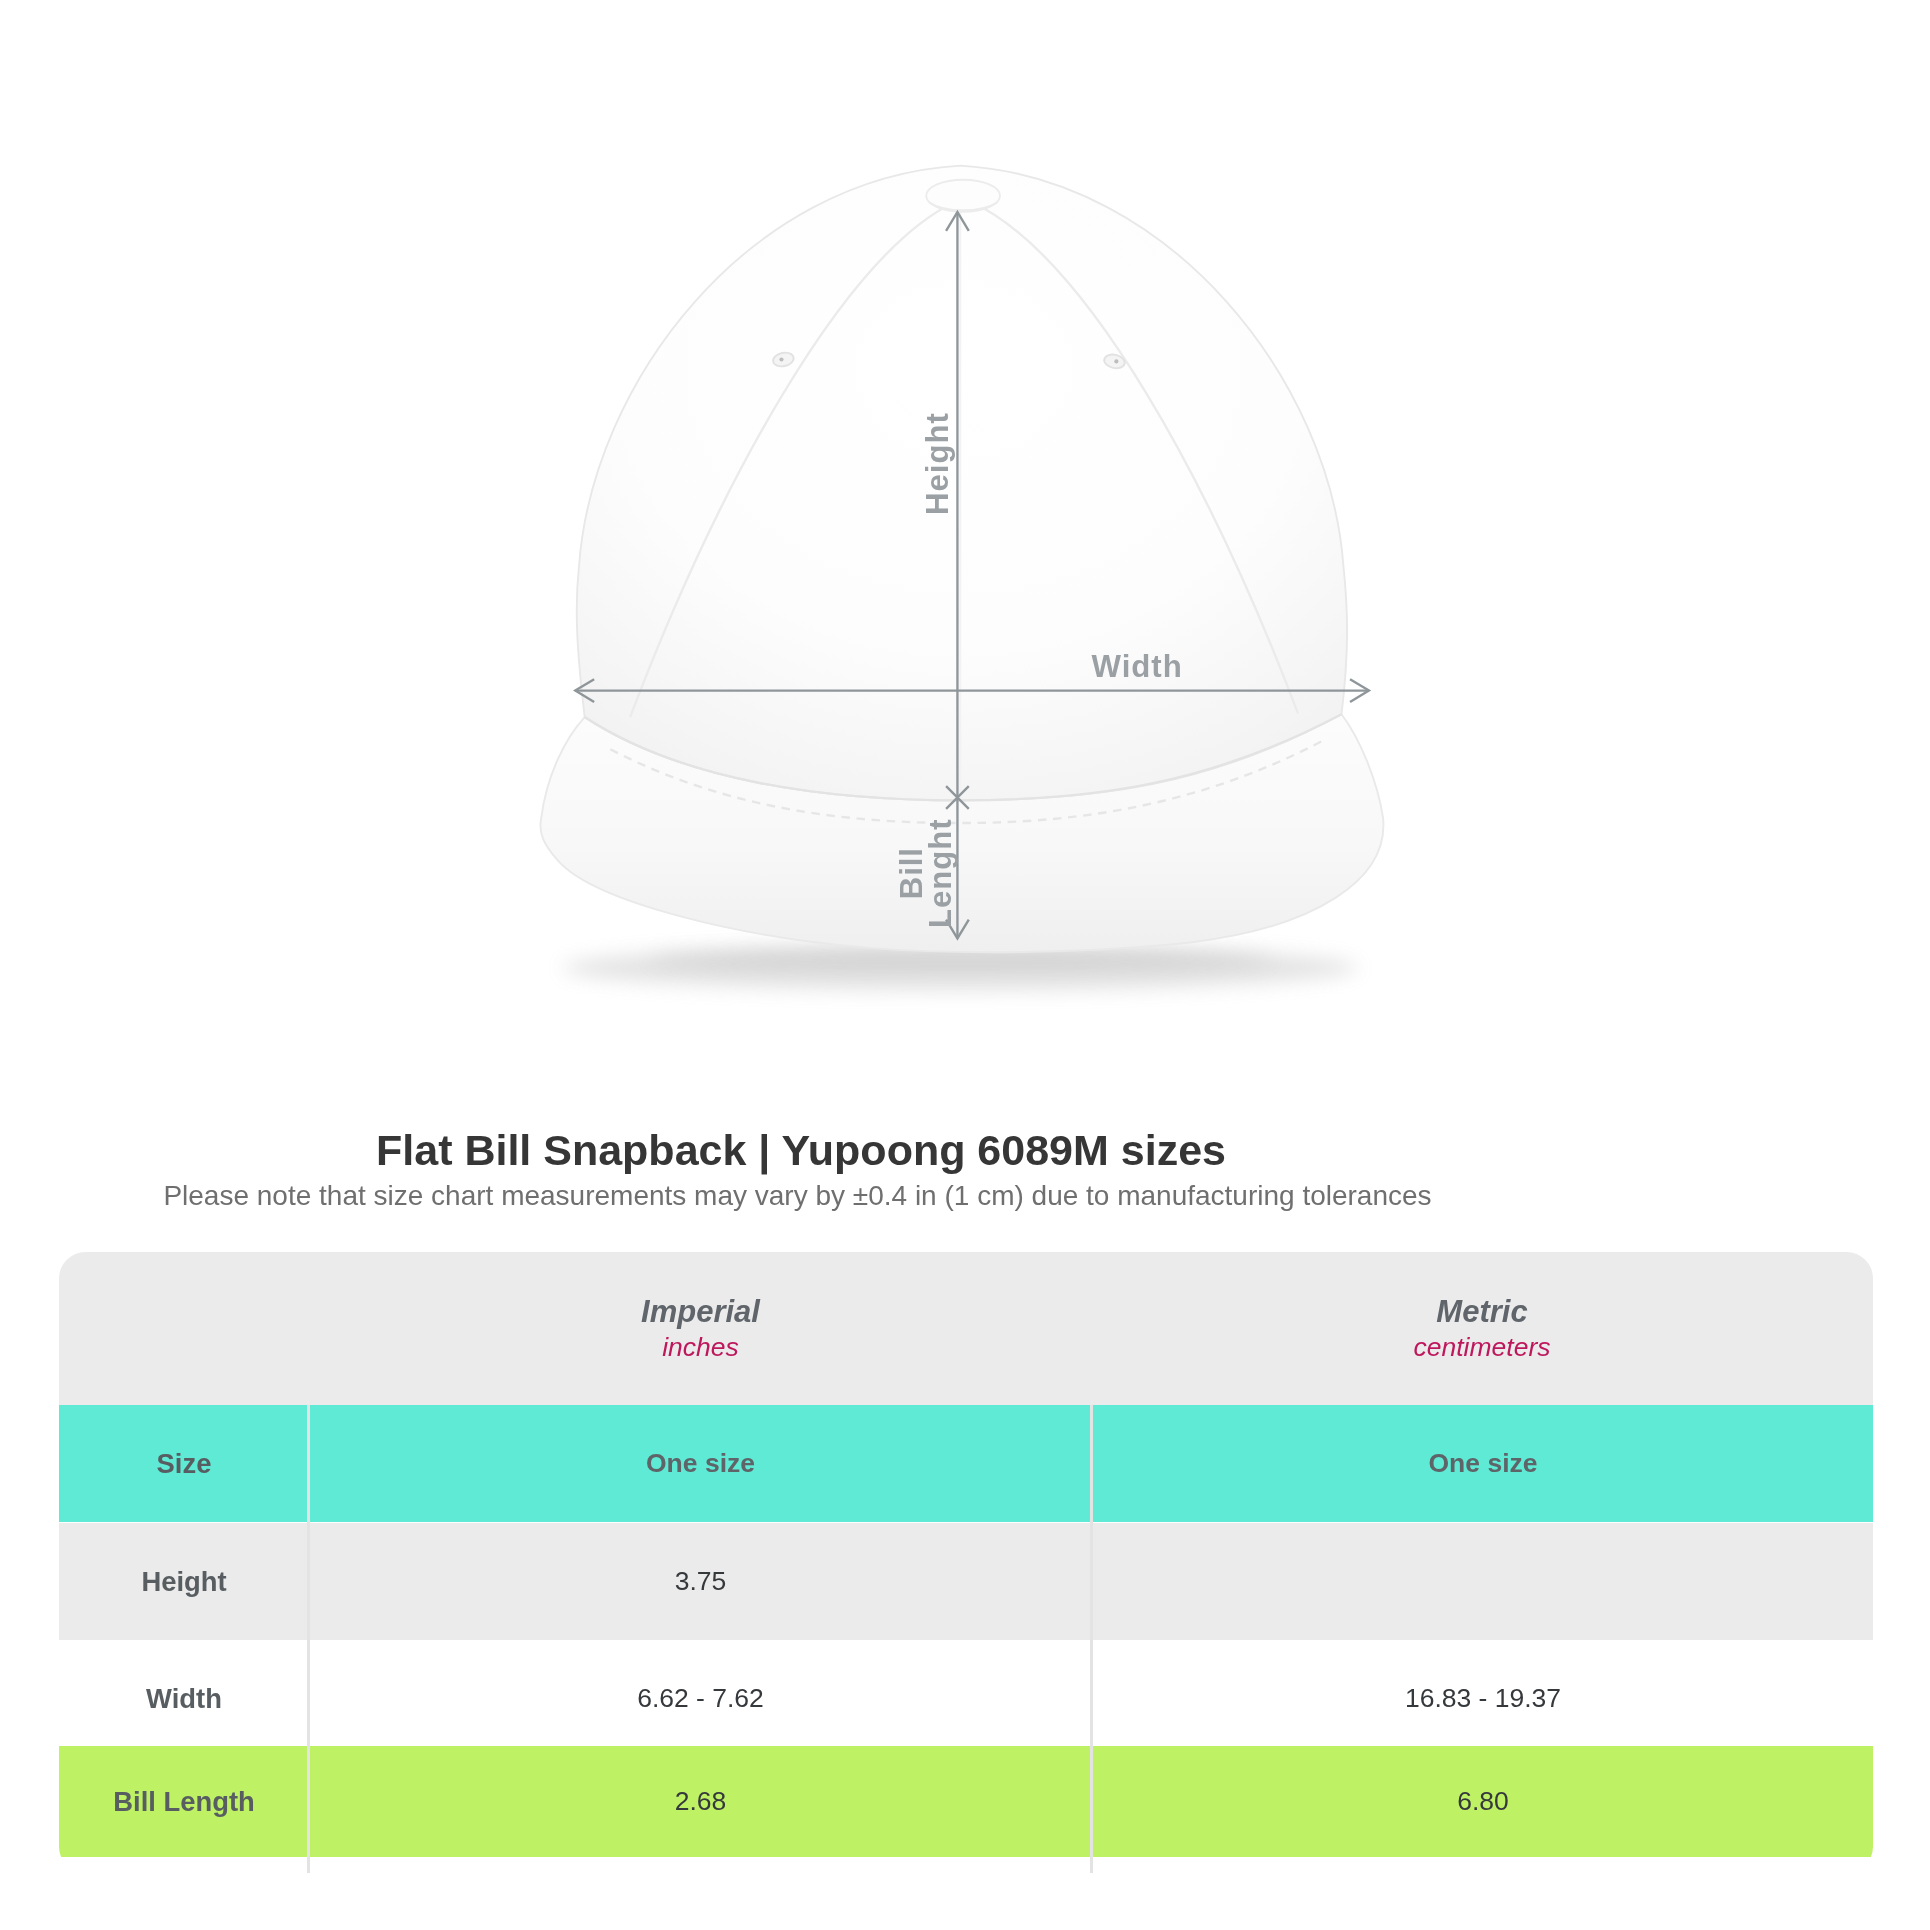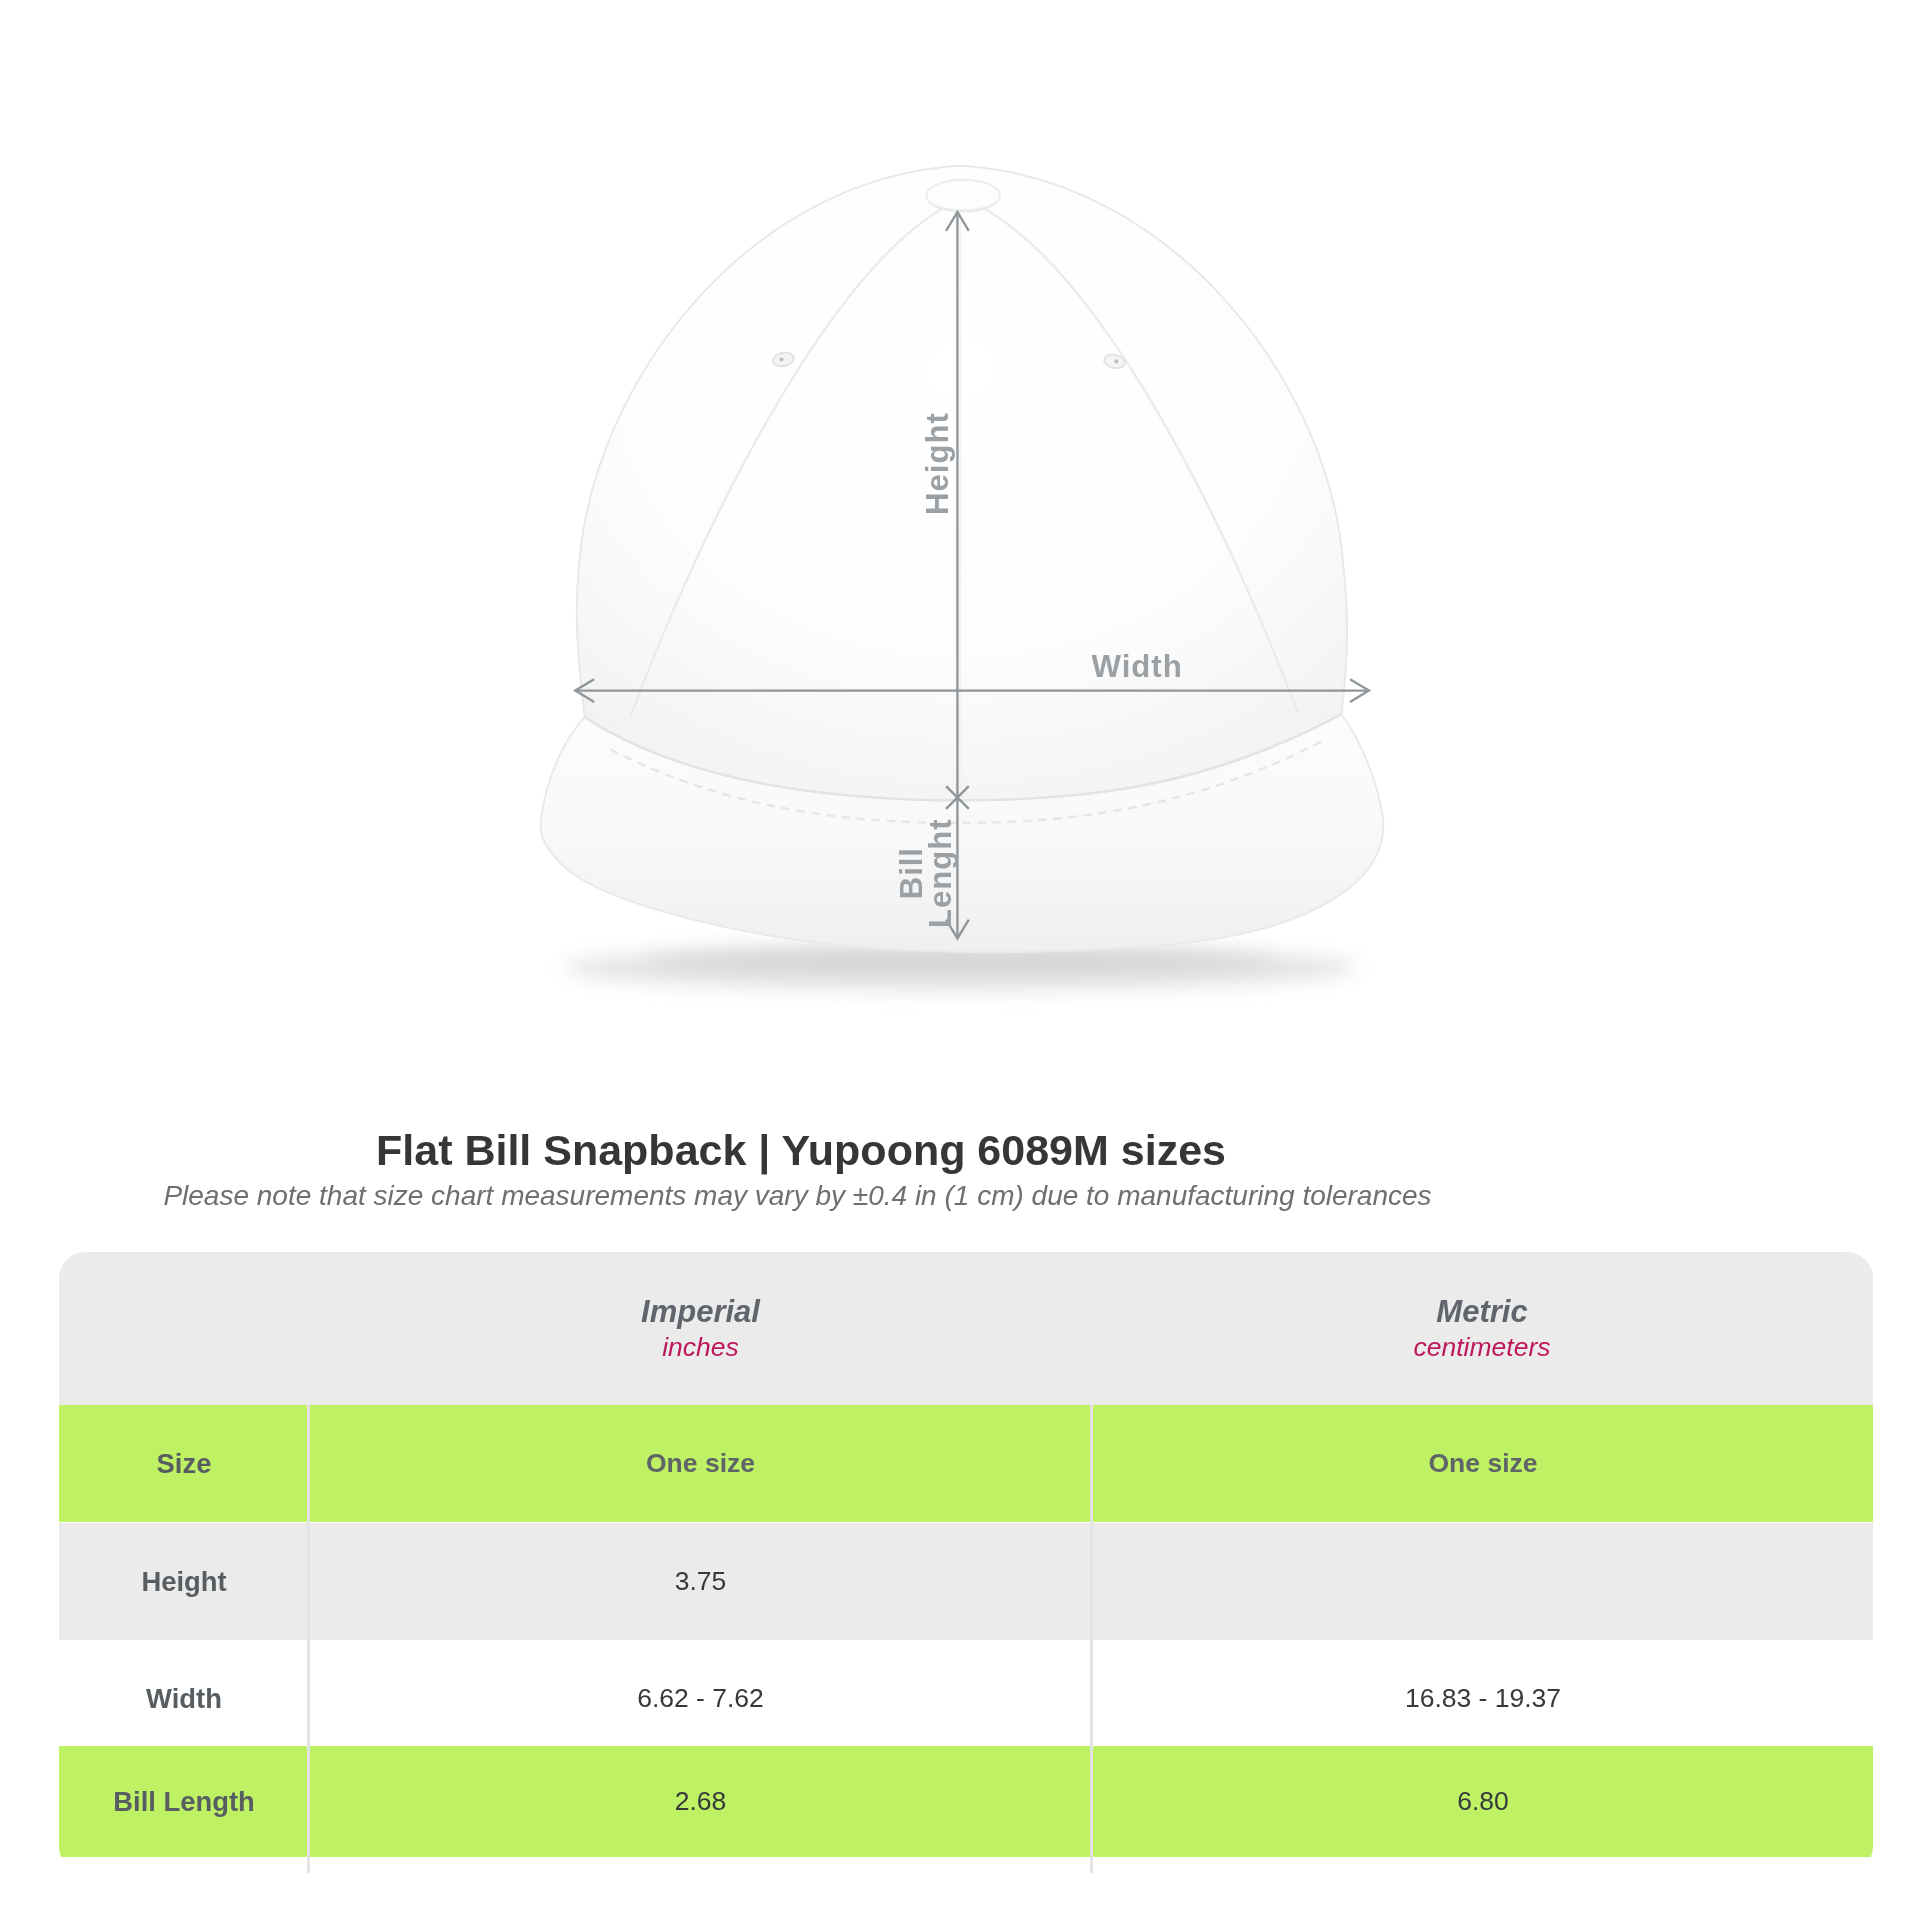--- a/index.html
+++ b/index.html
@@ -15,21 +15,21 @@
     font-family:"Liberation Sans", sans-serif;font-weight:bold;font-size:33px;
     fill:#9aa0a4;letter-spacing:1px;
   }
   
   .title{
     position:absolute;left:0;top:1126px;width:1602px;text-align:center;
     font-size:43px;font-weight:bold;color:#363636;letter-spacing:0px;
   }
   .subtitle{
     position:absolute;left:0;top:1180px;width:1595px;text-align:center;
-    font-size:28px;font-style:italic;color:#6f6f6f;
+    font-size:28px;color:#6f6f6f;
   }
   
   .size-table{
     position:absolute;left:59px;top:1252px;width:1814px;height:621px;
     border-radius:26.5px;overflow:hidden;background:#ffffff;
   }
   .table-header{
     position:absolute;left:0;top:0;width:100%;height:153px;background:#ebebeb;
   }
   .col-head{
@@ -37,21 +37,21 @@
     align-items:center;justify-content:center;color:#666c70;
   }
   .col-head.imperial{left:250px;width:783px;}
   .col-head.metric{left:1032px;width:782px;}
   .col-head .main{font-size:31px;font-weight:bold;font-style:italic;color:#5f656a;}
   .col-head .sub{font-size:26.5px;font-style:italic;color:#be185d;margin-top:2.8px;}
   .trow{
     position:absolute;left:0;width:100%;height:117px;
     display:grid;grid-template-columns:250px 783px 782px;
   }
-  .row-0{top:153px;background:#bef264;}
+  .row-0{top:153px;background:#5eead4;}
   .row-1{top:271px;background:#ebebeb;}
   .row-2{top:388px;background:#ffffff;}
   .row-3{top:494px;height:111px;background:#bef264;}
   .cell{display:flex;align-items:center;justify-content:center;}
   .cell.rowlabel{font-weight:bold;font-size:27.4px;color:#575d61;}
   .cell.textval{font-weight:bold;font-size:26.5px;color:#5e6468;}
   .cell.numval{font-size:26.5px;color:#36393c;}
   .vdiv{position:absolute;top:153px;bottom:0;width:2.8px;background:#e3e3e3;}
   .vdiv.d1{left:248px;}
   .vdiv.d2{left:1031px;}

